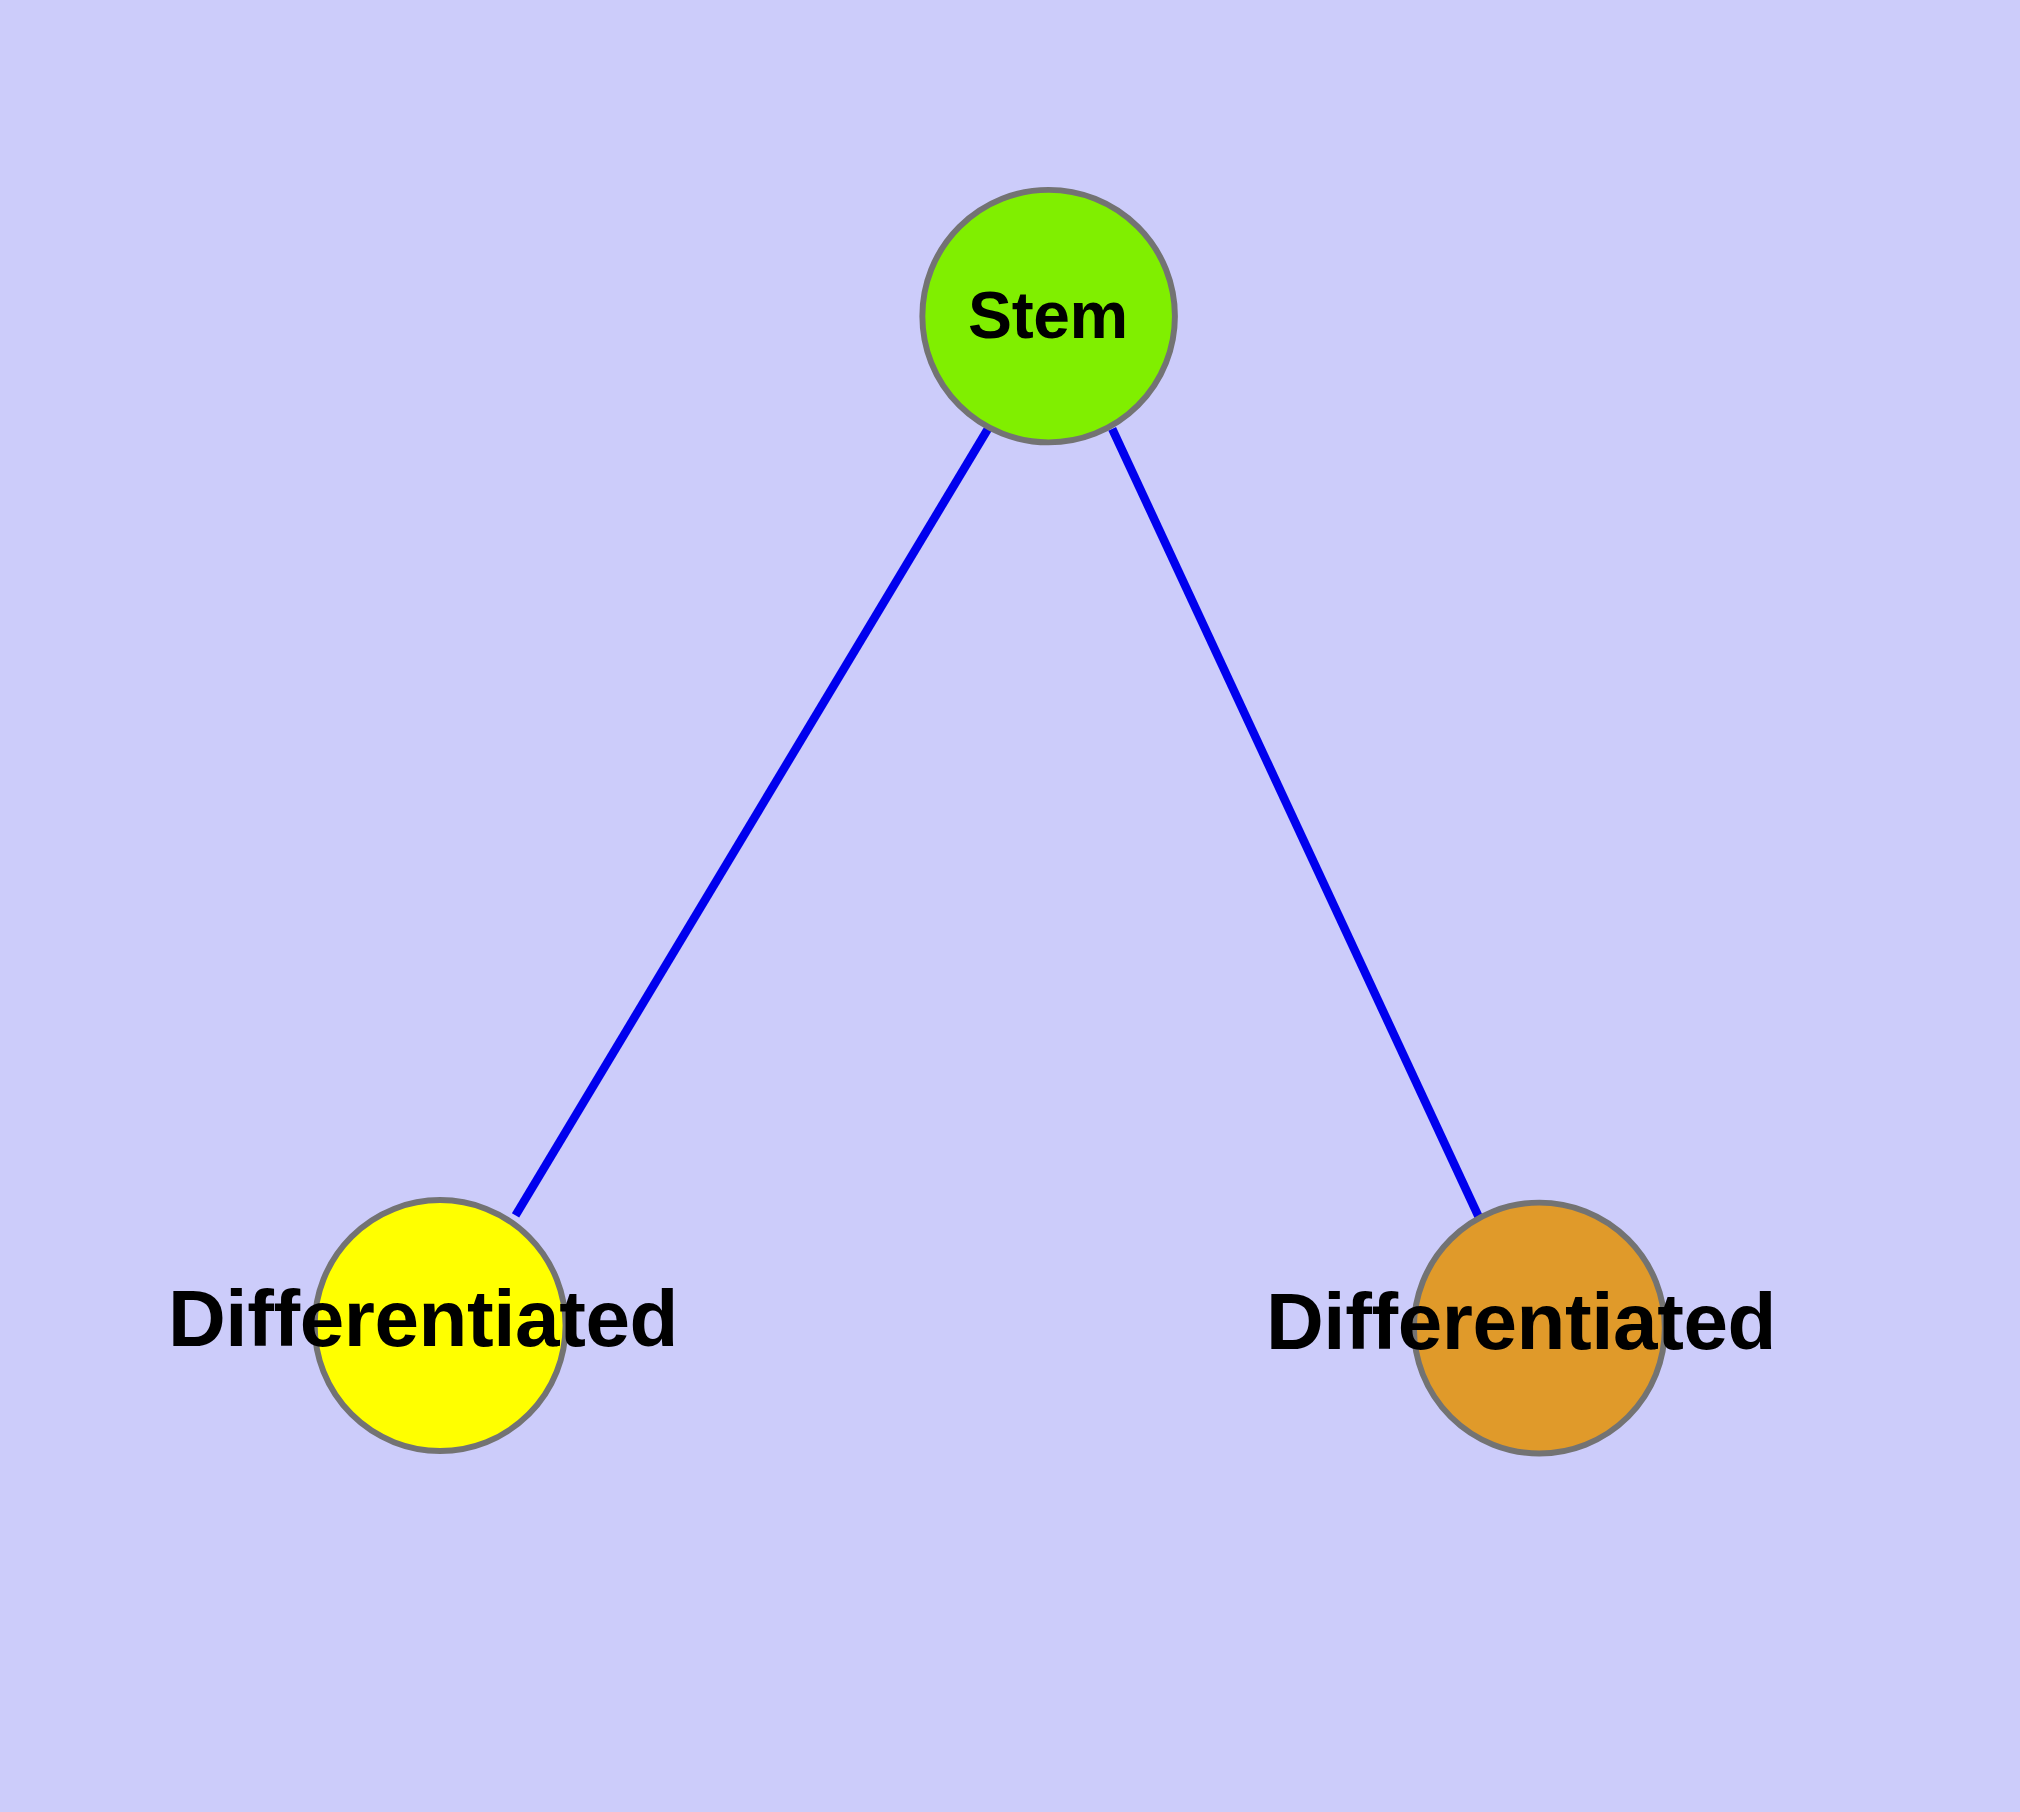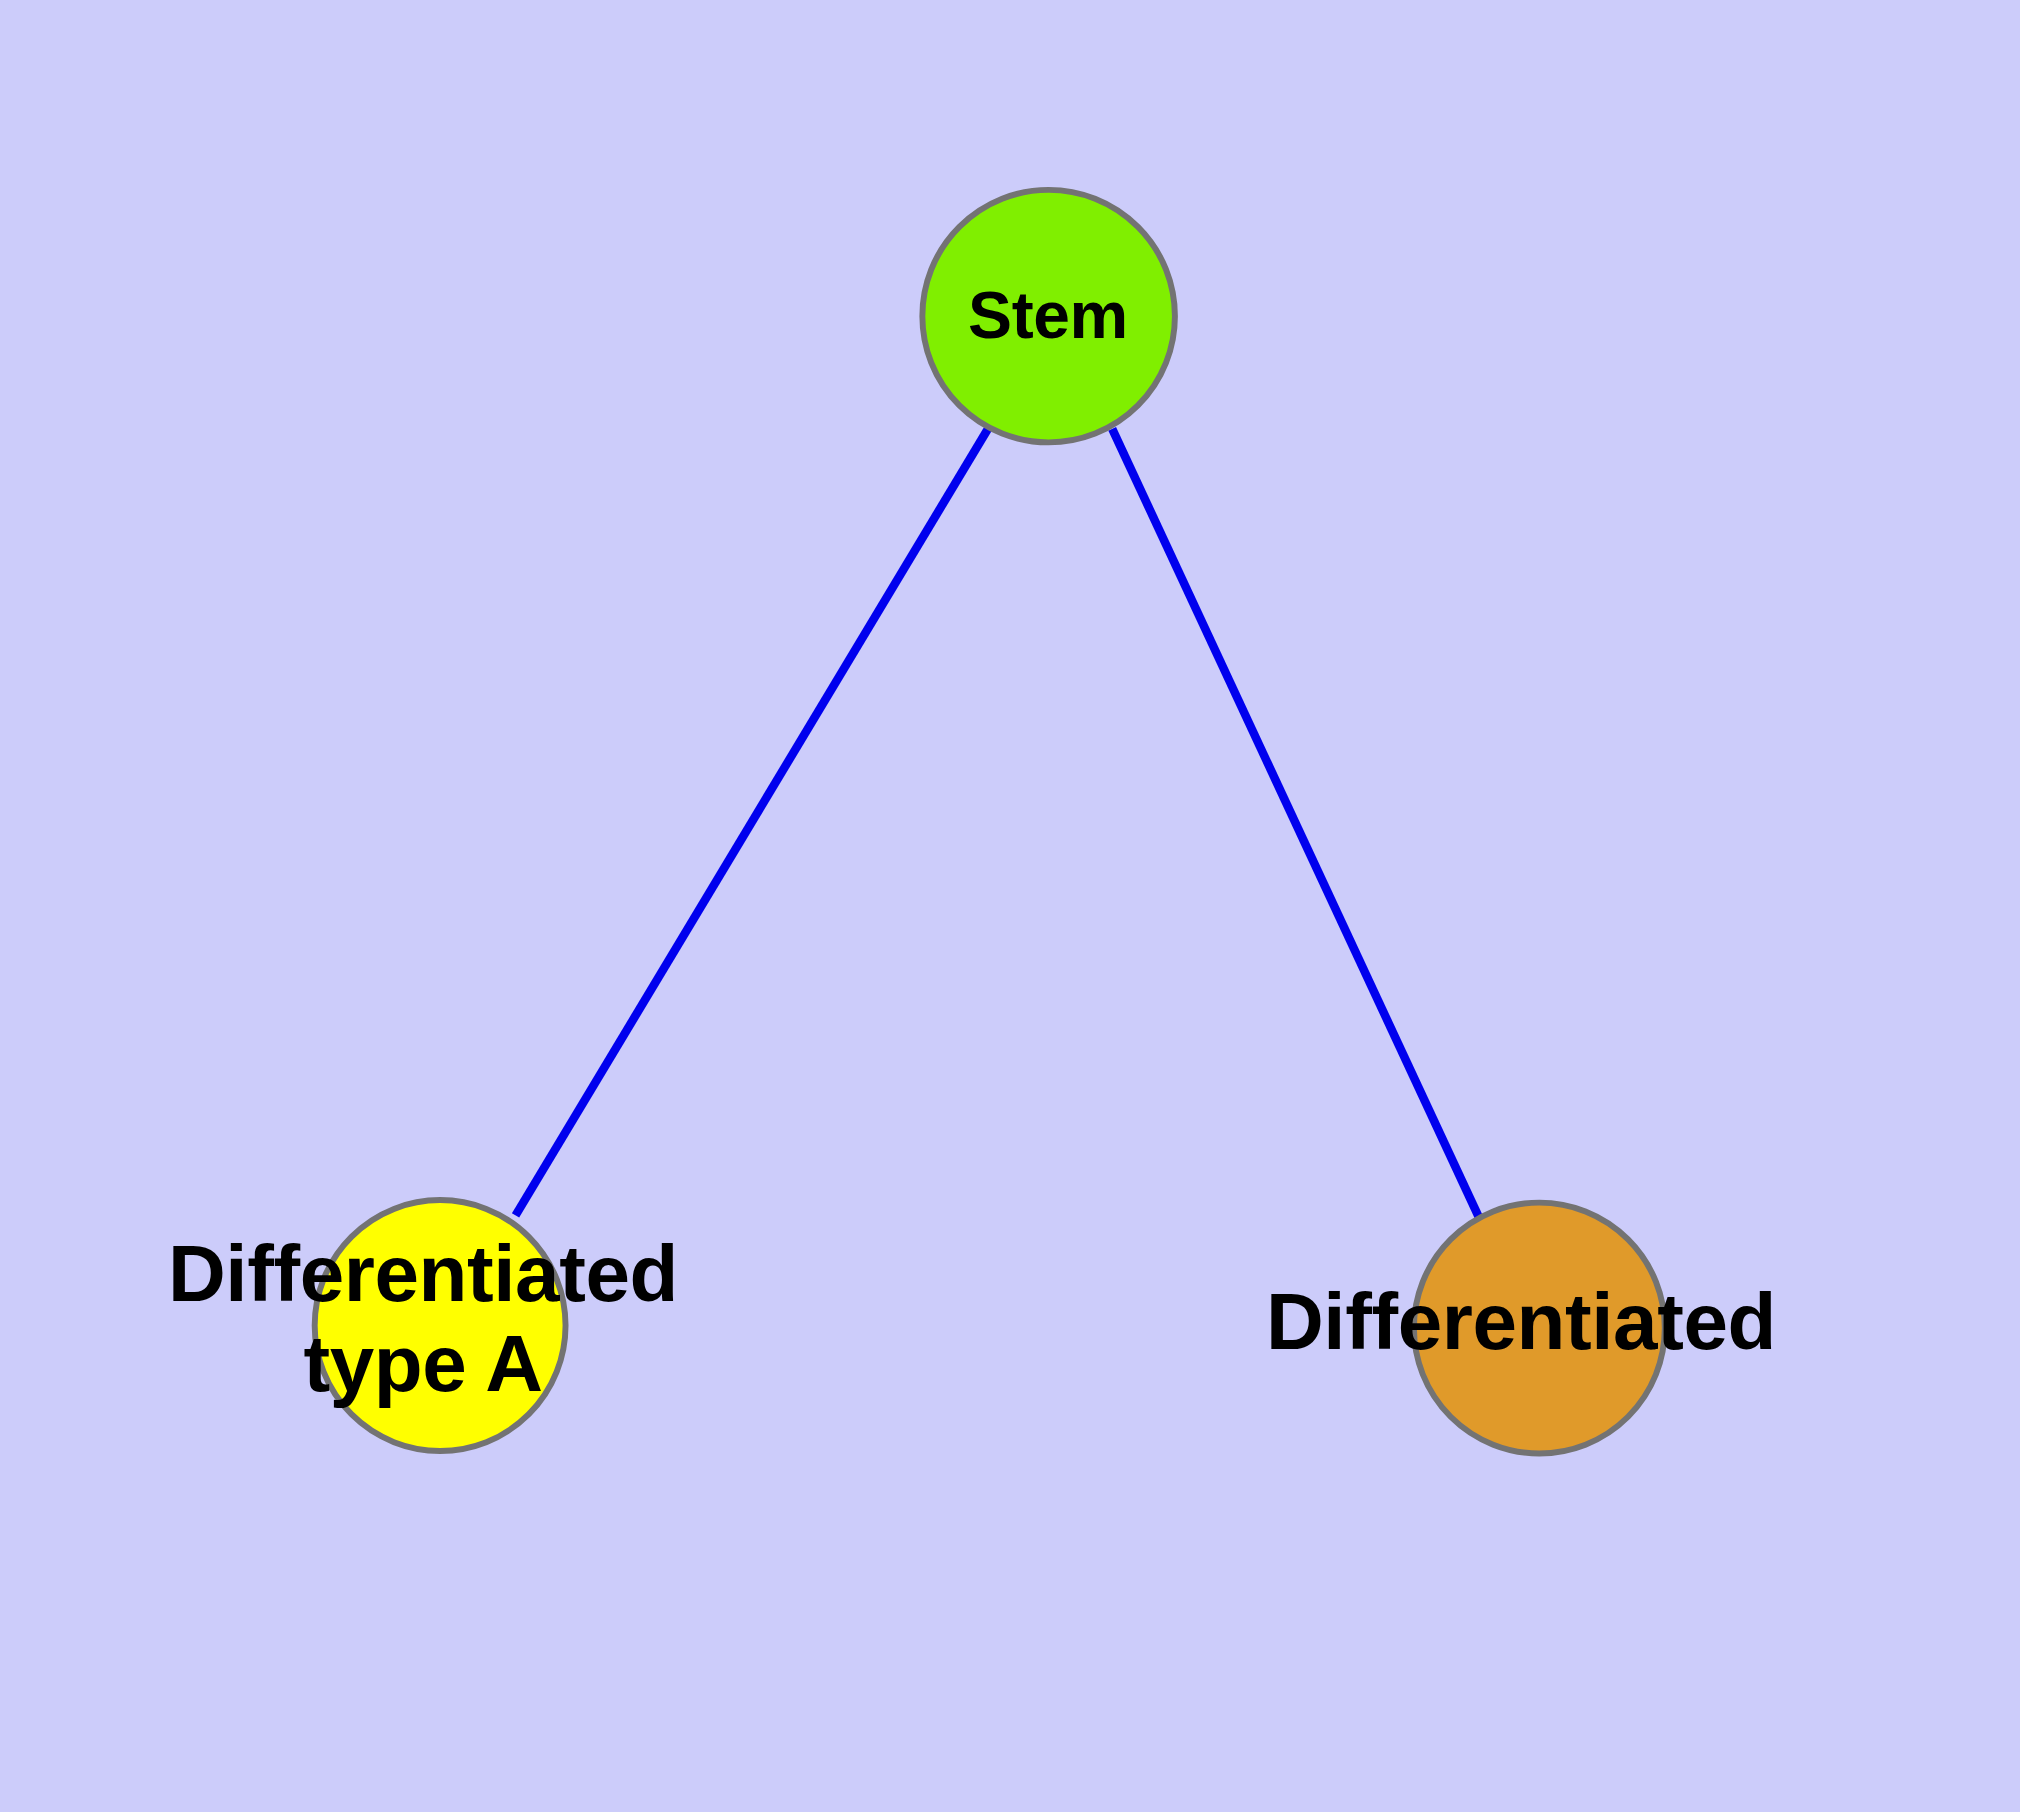--- a/index.html
+++ b/index.html
@@ -72,18 +72,18 @@
 
     <g>
       <circle cx="1237" cy="373" r="149" fill="#80ef00" stroke="#737373" stroke-width="7"></circle>
       <circle cx="519" cy="1564" r="148" fill="#ffff00" stroke="#737373" stroke-width="7"></circle>
       <circle cx="1816" cy="1567" r="148" fill="#e09a2a" stroke="#737373" stroke-width="7"></circle>
     </g>
   </svg>
 
   <div class="node-label" id="label-stem">Stem</div>
 
-  <div class="node-label" id="label-diff-a"><span>Differentiated</span><br><span>type A</span></div>
+  <div class="node-label" id="label-diff-a"><span>Differentiated</span><br></div>
 
   <div class="node-label" id="label-diff-b"><span>Differentiated</span><br></div>
 
 </div>
 
 
 </body></html>

